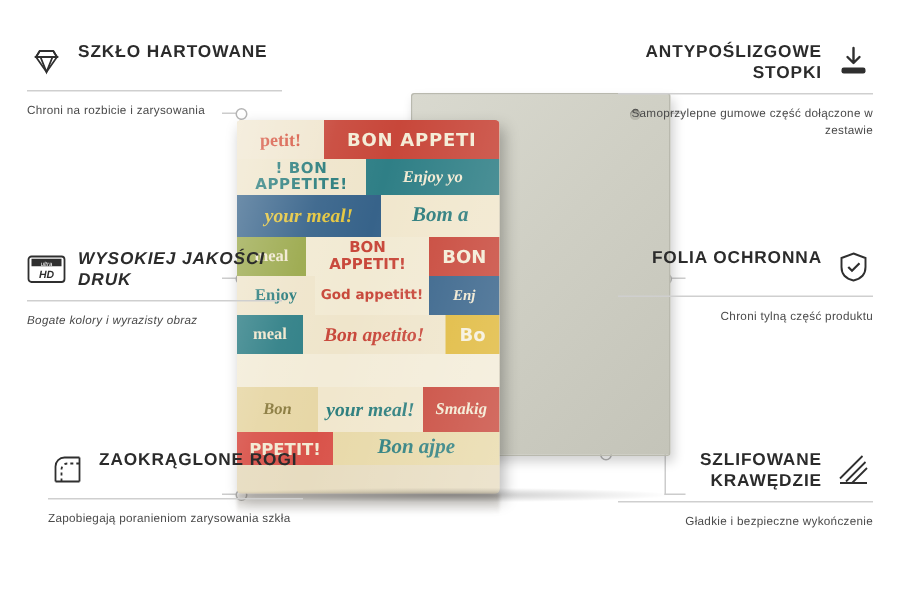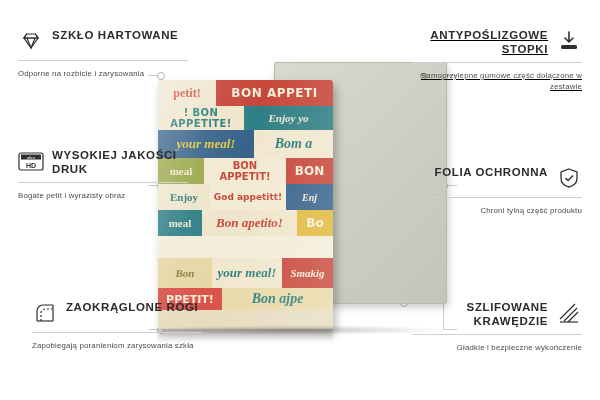--- a/index.html
+++ b/index.html
@@ -211,60 +211,60 @@
             <path d="M5 9l2.5-4h9L19 9"></path>
             <path d="M8 9l4 10 4-10"></path>
             <path d="M7.5 5L5 9h14l-2.5-4"></path>
         </svg>
       </div>
       <div class="titles">
         <div class="title">SZKŁO HARTOWANE</div>
       </div>
     </div>
     <div class="rule"></div>
-    <div class="desc">Odporne na rozbicie i zarysowania</div>
-  </div>
-
-  <div class="feature left" style="left:18px;top:148px;">
+    <div class="desc">Chroni na rozbicie i zarysowania</div>
+  </div>
+
+  <div class="feature left" style="left:18px;top:166px;font-style:italic;">
     <div class="head">
       <div class="ico">
         <svg width="26" height="22" viewBox="0 0 26 22">
           <rect x="1" y="3" width="24" height="17" rx="2" fill="none" stroke="#2f2f2f" stroke-width="1.2"></rect>
           <rect x="3" y="4.5" width="20" height="5" fill="#2f2f2f"></rect>
           <text x="13" y="9" font-family="Liberation Sans, sans-serif" font-size="4" fill="#ffffff" text-anchor="middle">ultra</text>
           <text x="13" y="17.5" font-family="Liberation Sans, sans-serif" font-size="7" font-weight="bold" fill="#2f2f2f" text-anchor="middle">HD</text>
         </svg>
       </div>
       <div class="titles">
         <div class="title">WYSOKIEJ JAKOŚCI DRUK</div>
       </div>
     </div>
     <div class="rule"></div>
-    <div class="desc">Bogate petit i wyrazisty obraz</div>
+    <div class="desc">Bogate kolory i wyrazisty obraz</div>
   </div>
 
   <div class="feature left" style="left:32px;top:300px;">
     <div class="head">
       <div class="ico">
         <svg width="24" height="24" viewBox="0 0 24 24" fill="none" stroke="#2f2f2f" stroke-width="1.2">
           <path d="M4 20V10a6 6 0 0 1 6-6h10"></path>
           <path d="M4 20h16"></path>
             <path d="M20 4v16"></path>
           <path d="M8 20v-8a4 4 0 0 1 4-4h8" stroke-dasharray="2 2"></path>
         </svg>
       </div>
       <div class="titles">
         <div class="title">ZAOKRĄGLONE ROGI</div>
       </div>
     </div>
     <div class="rule"></div>
     <div class="desc">Zapobiegają poranieniom zarysowania szkła</div>
   </div>
 
-  <div class="feature right" style="left:412px;top:28px;text-decoration:underline;">
+  <div class="feature right" style="left:412px;top:28px;">
     <div class="head">
       <div class="ico">
         <svg width="24" height="24" viewBox="0 0 24 24">
           <path d="M12 3v9M8 9l4 4 4-4" fill="none" stroke="#2f2f2f" stroke-width="1.6" stroke-linecap="round" stroke-linejoin="round"></path>
           <rect x="4" y="16" width="16" height="4" rx="1.5" fill="#2f2f2f"></rect>
         </svg>
       </div>
       <div class="titles">
         <div class="title">ANTYPOŚLIZGOWE STOPKI</div>
       </div>

